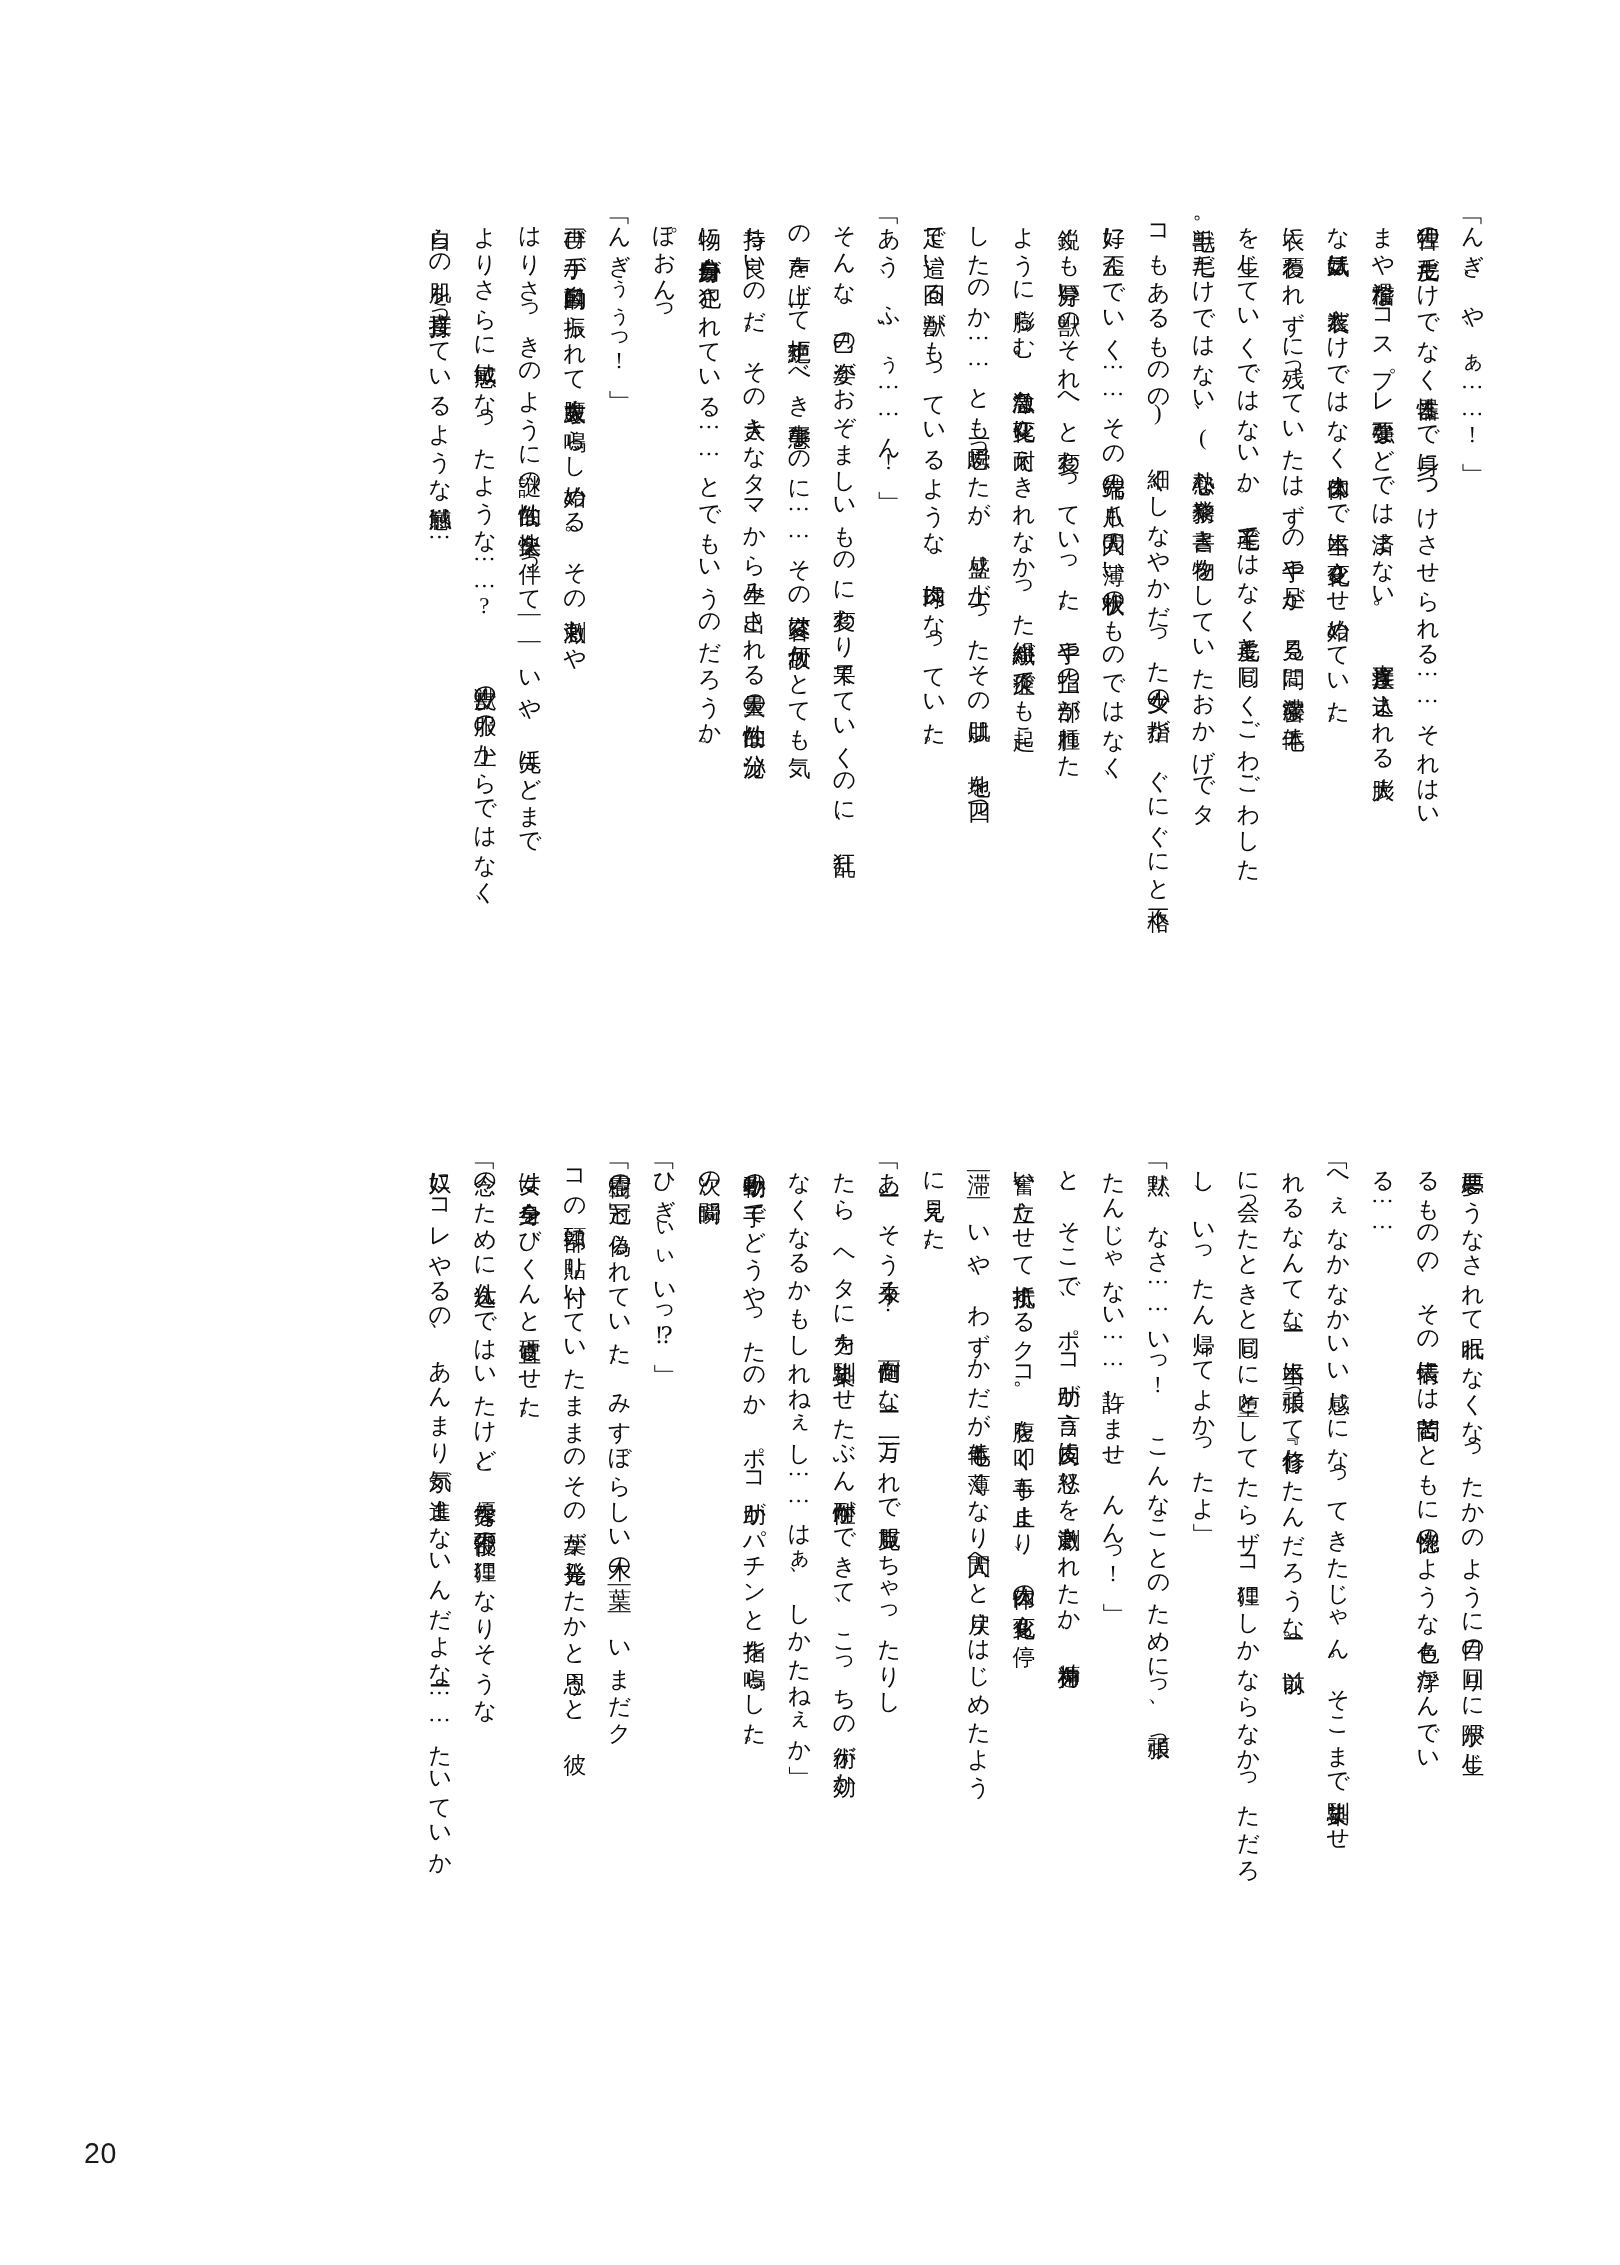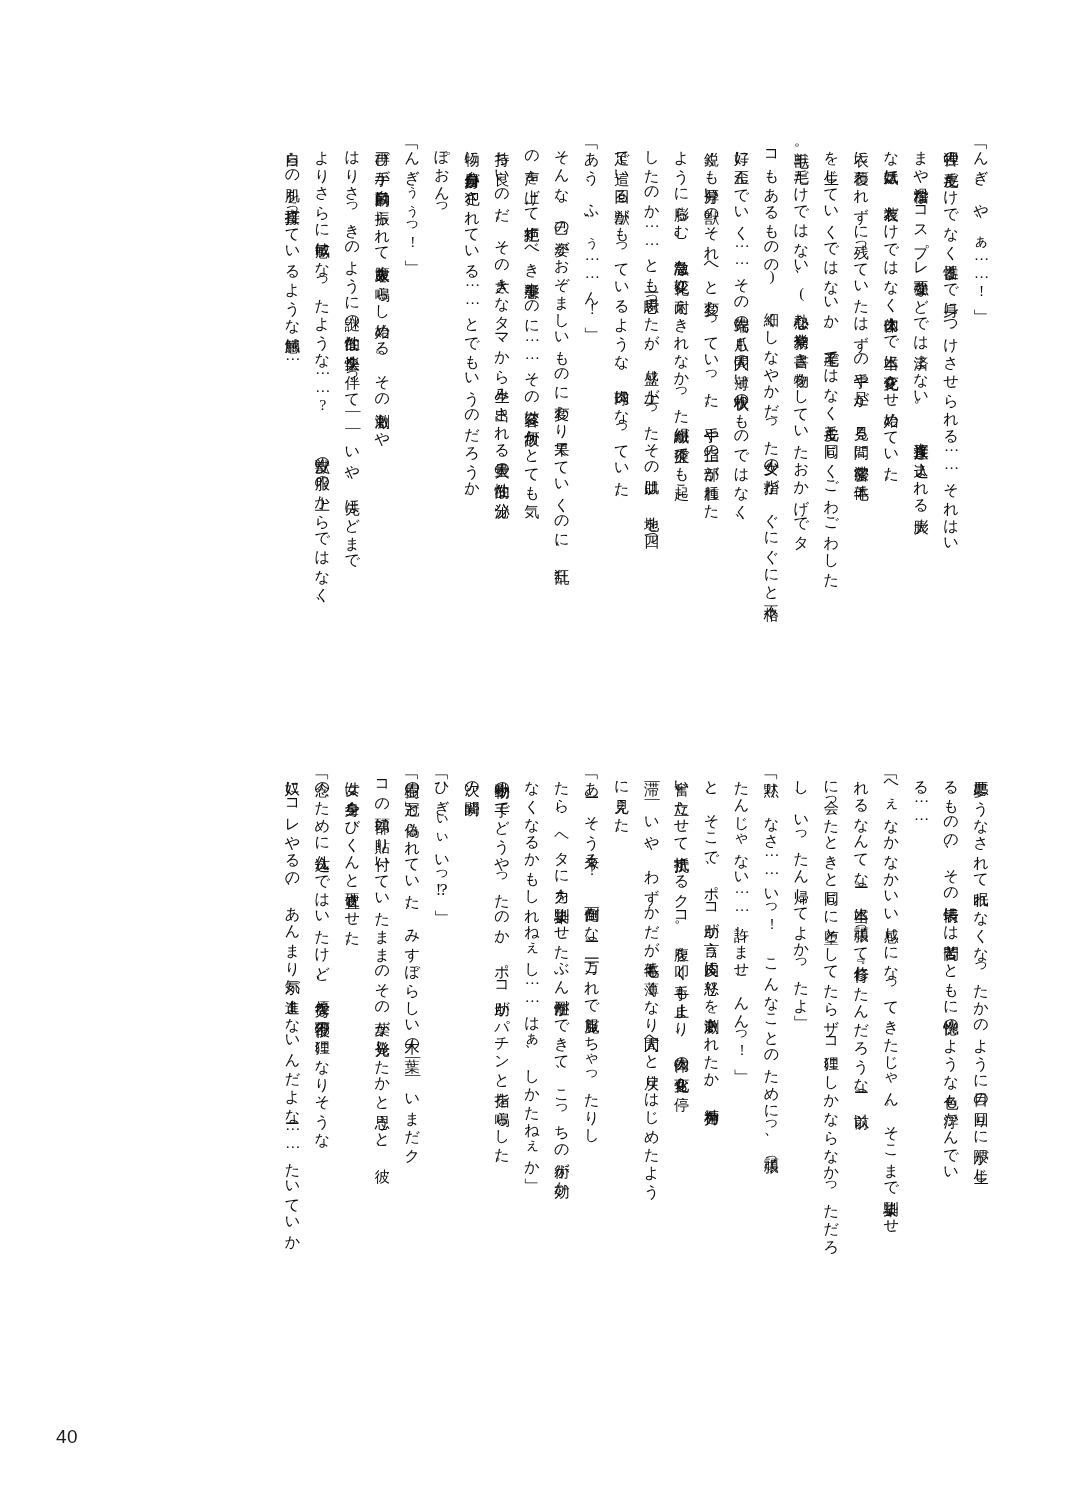--- a/index.html
+++ b/index.html
@@ -60,15 +60,15 @@
 </style>
 </head>
 <body>
 
 <div class="page">
 
   <div class="vblock" id="block-upper"><span class="vline">「んぎ、や、ぁ……!」</span><span class="vline">古狸の毛皮だけでなく性器まで身につけさせられる……それはい</span><span class="vline">まや滑稽なコスプレ強要などでは済まない。　直接注ぎ込まれる膨大</span><span class="vline">な妖気は、衣装だけではなく肉体まで本当に変化させ始めていた。</span><span class="vline">衣に覆われずに残っていたはずの手や足が、見る間に濃密な体毛</span><span class="vline">を生じていくではないか。産毛ではなく毛皮と同じくごわごわした</span><span class="vline">獣毛。毛だけではない、(熱心な業務や書き物をしていたおかげでタ</span><span class="vline">コもあるものの)　細くしなやかだった少女の指が、ぐにぐにと不格</span><span class="vline">好に歪んでいく……その先端の爪も人間の薄い板状のものではなく、</span><span class="vline">鋭くも分厚い獣のそれへと変わっていった。手や指の一部が腫れた</span><span class="vline">ように膨らむ。急激な変化に耐えきれなかった組織が炎症でも起こ</span><span class="vline">したのか……とも一瞬思ったが、盛り上がったその肌は、地を四つ</span><span class="vline">足で這い回る獣がもっているような、肉球になっていた。</span><span class="vline">「あう、ふ、ぅ……ん!」</span><span class="vline">そんな、己の姿がおぞましいものに変わり果てていくのに、狂乱</span><span class="vline">の声を上げて拒絶すべき事態なのに……その変容は何故かとても気</span><span class="vline">持ち良いのだ。その大きなタマから生み出される大量の性的な分泌</span><span class="vline">物に自分自身が犯されている……とでもいうのだろうか。</span><span class="vline">ぽおんっ</span><span class="vline">「んぎぅぅっ!」</span><span class="vline">再び手が自動的に振られて腹太鼓を鳴らし始める。その刺激もや</span><span class="vline">はりさっきのように謎の性的な快楽を伴って——いや、先ほどまで</span><span class="vline">よりさらに敏感になったような……?　　獣皮の服の上からではなく、</span><span class="vline">自らの肌を直接打っているような感触……</span></div>
 
   <div class="vblock" id="block-lower"><span class="vline">悪夢にうなされて眠れなくなったかのように目の回りに隈が生じ</span><span class="vline">るものの、その表情には苦悶とともに恍惚のような色も浮かんでい</span><span class="vline">る……</span><span class="vline">「へぇなかなかいい感じになってきたじゃん。そこまで馴染ませ</span><span class="vline">れるなんてなー。本当に頑張って『修行』したんだろうなー。以前</span><span class="vline">に会ったときと同じに堕としてたらザコ狸にしかならなかっただろ</span><span class="vline">し、いったん帰してよかったよ」</span><span class="vline">「黙り、なさ……いっ!　こんなことのためにっ、頑張っ</span><span class="vline">たんじゃない……許しませ、んんっ!」</span><span class="vline">と、そこで、ポコ助が言う皮肉に怒りを刺激されたか、精神力を</span><span class="vline">奮い立たせて抵抗するクコ。腹を叩く手も止まり、肉体の変化も停</span><span class="vline">滞——いや、わずかだが体毛も薄くなり人間へと戻りはじめたよう</span><span class="vline">に見えた。</span><span class="vline">「あー、そう来る?　面倒だなー。万一これで克服しちゃったりし</span><span class="vline">たら、ヘタに力を馴染ませたぶん耐性ができて、こっちの術が効か</span><span class="vline">なくなるかもしれねぇし……はぁ、しかたねぇか」</span><span class="vline">小動物の手でどうやったのか、ポコ助がパチンと指を鳴らした。</span><span class="vline">次の瞬間、</span><span class="vline">「ひぎぃぃいっ⁉」</span><span class="vline">「霊樹の冠」と偽られていた、みすぼらしい木の葉——いまだク</span><span class="vline">コの頭部に貼り付いていたままのその葉が発光したかと思うと、彼</span><span class="vline">女は全身をびくんと硬直させた。</span><span class="vline">「念のために仕込んではいたけど、優秀な部下役の狸になりそうな</span><span class="vline">奴にコレやるの、あんまり気が進まないんだよなー……たいていか</span></div>
 
-  <div class="page-number">40</div>
+  <div class="page-number">20</div>
 
 </div>
 
 </body></html>

